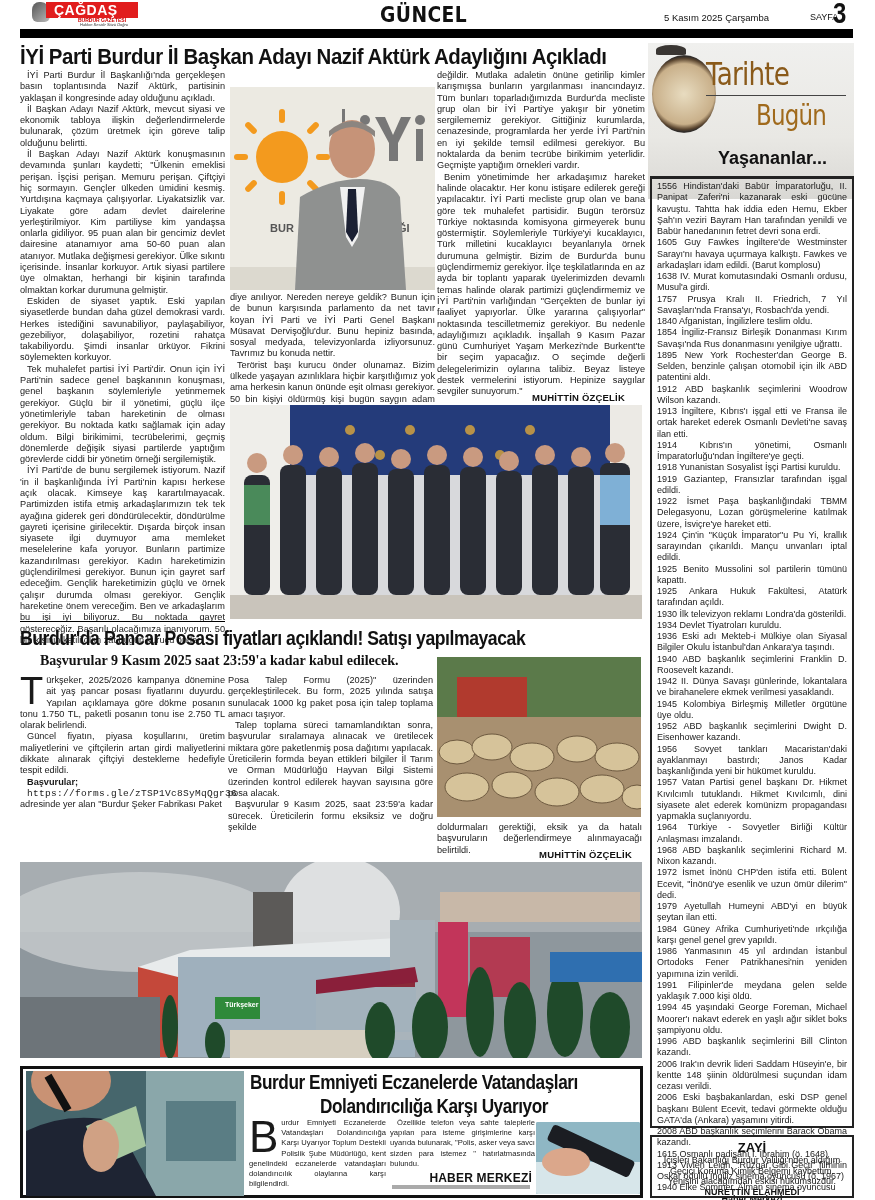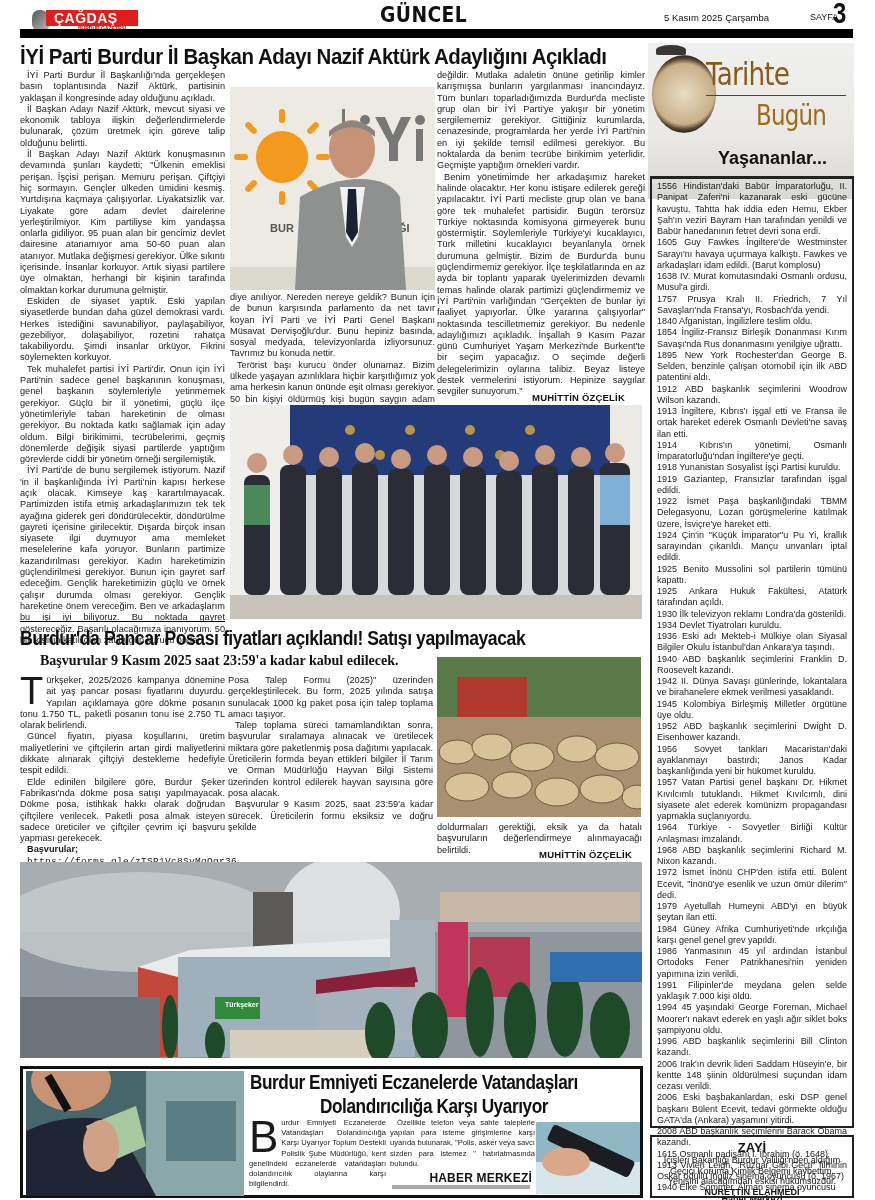--- a/index.html
+++ b/index.html
@@ -5,21 +5,21 @@
 *{box-sizing:border-box;margin:0;padding:0}
 html,body{width:875px;height:1200px;background:#fff;overflow:hidden}
 body{position:relative;font-family:"Liberation Sans",sans-serif;color:#111}
 .abs{position:absolute}
 .cond{font-family:"Liberation Sans",sans-serif;font-weight:bold;transform-origin:left top;white-space:nowrap;letter-spacing:-0.5px}
 .body-text{font-size:9.2px;line-height:11.3px;text-align:justify;color:#1a1a1a}
 .body-text p{text-indent:7px}
 .body-text p.noi{text-indent:0}
 .byline{font-weight:bold;font-size:9.5px;text-align:right;letter-spacing:0.2px}
 
-#logo{left:32px;top:10px;width:104px;height:24px}
+#logo{left:32px;top:2px;width:104px;height:24px}
 #logo .red{position:absolute;left:14px;top:0;width:92px;height:16px;background:#e11d1d}
 #logo .name{position:absolute;left:22px;top:0px;font-size:14px;font-weight:bold;color:#fff;letter-spacing:0.5px}
 #logo .sub{position:absolute;left:46px;top:15px;font-size:5px;color:#c00;font-weight:bold}
 #logo .motto{position:absolute;left:48px;top:20px;font-size:4px;color:#333;font-style:italic}
 #logo .bust{position:absolute;left:0;top:0;width:18px;height:20px;background:linear-gradient(135deg,#555,#bbb);border-radius:40% 50% 30% 30%}
 #section{left:380px;top:2px;font-size:22px;font-weight:bold;font-family:"DejaVu Sans",sans-serif;transform:scaleX(0.85);transform-origin:left top;letter-spacing:0.5px}
 #date{left:664px;top:12px;font-size:9.5px}
 #pagelbl{left:810px;top:12px;font-size:9px}
 #pagenum{left:833px;top:-4px;font-size:30px;font-weight:bold;transform:scaleX(0.8);transform-origin:left top}
 #hdrbar{left:20px;top:29px;width:833px;height:9px;background:#000}
@@ -182,21 +182,20 @@
     </g>
   </svg>
 </div>
 <div id="rule1" class="abs"></div>
 
 <div id="h2" class="abs cond">Burdur'da Pancar Posası fiyatları açıklandı! Satışı yapılmayacak</div>
 <div id="h2sub" class="abs">Başvurular 9 Kasım 2025 saat 23:59'a kadar kabul edilecek.</div>
 <div id="a2c1" class="abs body-text">
   <p class="noi"><span class="dropcap">T</span><span>ürkşeker, 2025/2026 kampanya dönemine ait yaş pancar posası fiyatlarını duyurdu. Yapılan açıklamaya göre dökme posanın tonu 1.750 TL, paketli posanın tonu ise 2.750 TL olarak belirlendi.</span></p>
   <p>Güncel fiyatın, piyasa koşullarını, üretim maliyetlerini ve çiftçilerin artan girdi maliyetlerini dikkate alınarak çiftçiyi destekleme hedefiyle tespit edildi.</p>
-  <p>Elde edinilen bilgilere göre, Burdur Şeker Fabrikası'nda dökme posa satışı yapılmayacak. Dökme posa, istihkak hakkı olarak doğrudan çiftçilere verilecek. Paketli posa almak isteyen sadece üreticiler ve çiftçiler çevrim içi başvuru yapması gerekecek.</p>
   <p style="font-weight:bold">Başvurular;</p>
   <p style="font-family:'Liberation Mono',monospace;font-size:9.5px;letter-spacing:0.3px">https://forms.gle/zTSP1Vc8SyMqQgr36</p>
   <p class="noi">adresinde yer alan "Burdur Şeker Fabrikası Paket</p>
 </div>
 <div id="a2c2" class="abs body-text">
   <p class="noi">Posa Talep Formu (2025)" üzerinden gerçekleştirilecek. Bu form, 2025 yılında satışa sunulacak 1000 kg paket posa için talep toplama amacı taşıyor.</p>
   <p>Talep toplama süreci tamamlandıktan sonra, başvurular sıralamaya alınacak ve üretilecek miktara göre paketlenmiş posa dağıtımı yapılacak. Üreticilerin formda beyan ettikleri bilgiler İl Tarım ve Orman Müdürlüğü Hayvan Bilgi Sistemi üzerinden kontrol edilerek hayvan sayısına göre posa alacak.</p>
   <p>Başvurular 9 Kasım 2025, saat 23:59'a kadar sürecek. Üreticilerin formu eksiksiz ve doğru şekilde</p>
 </div>
 <div id="photo3" class="abs">

